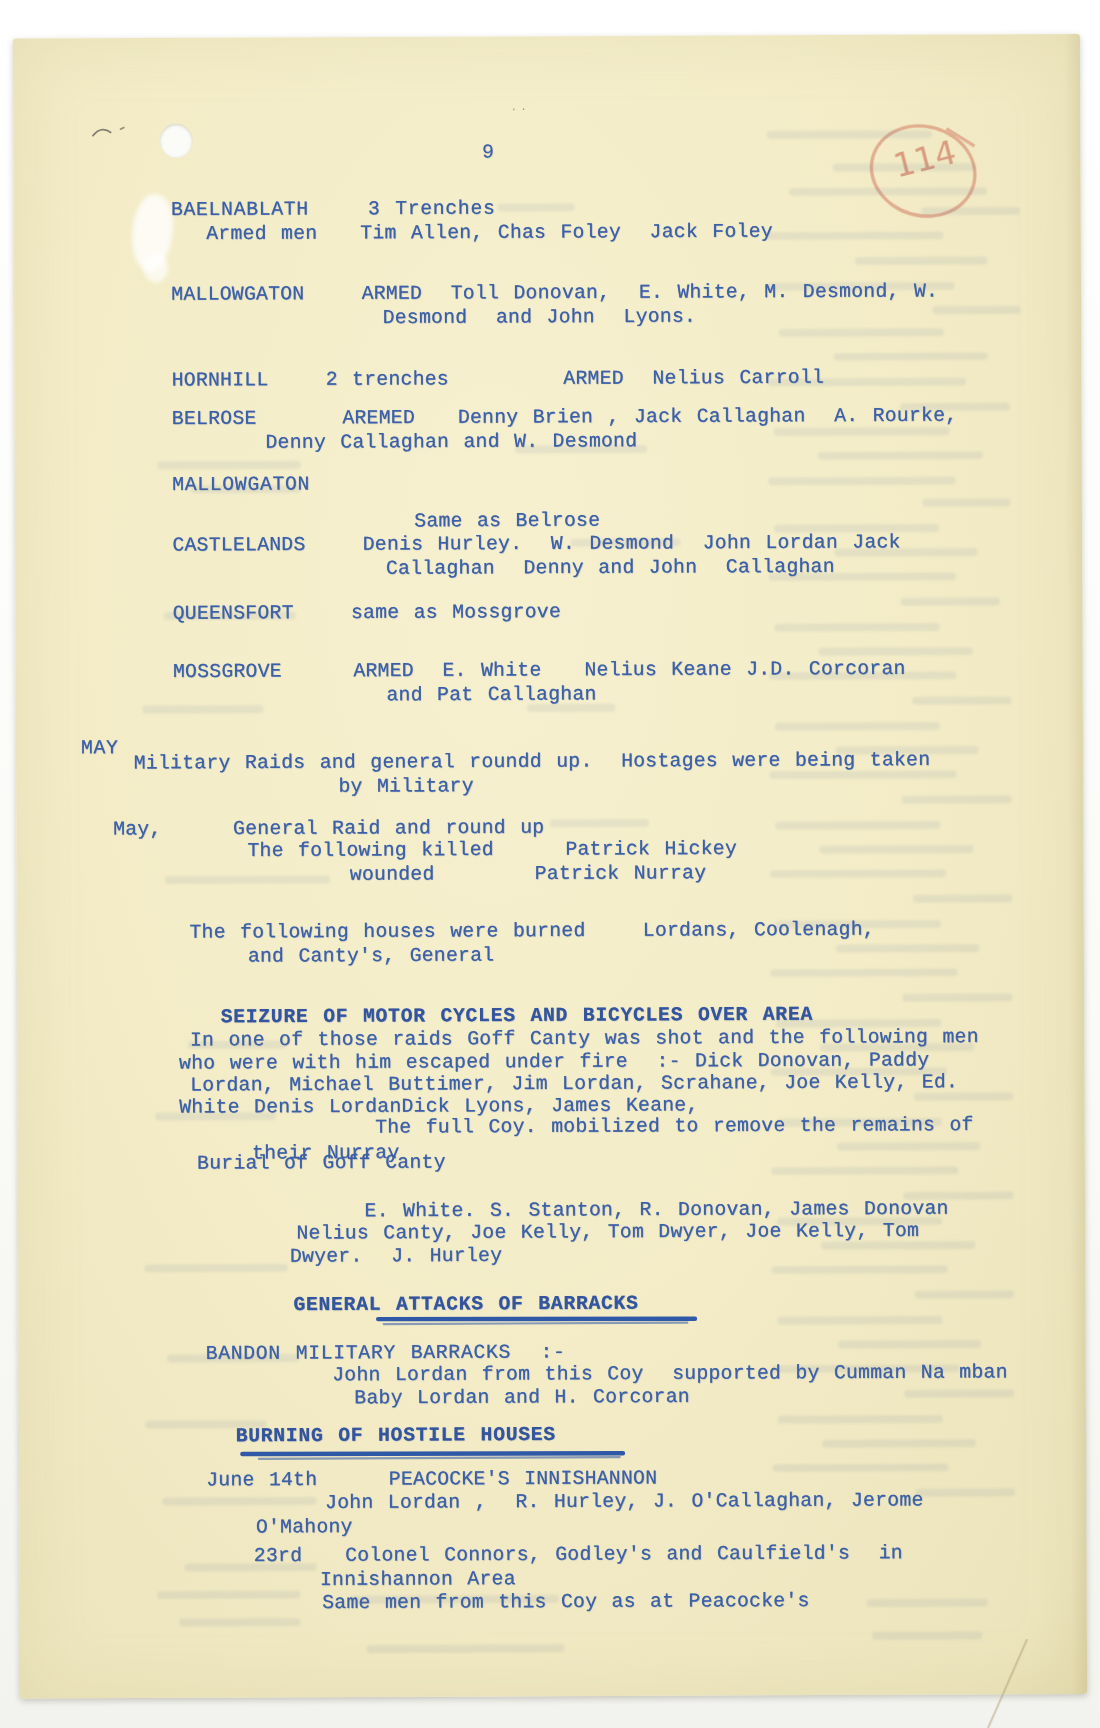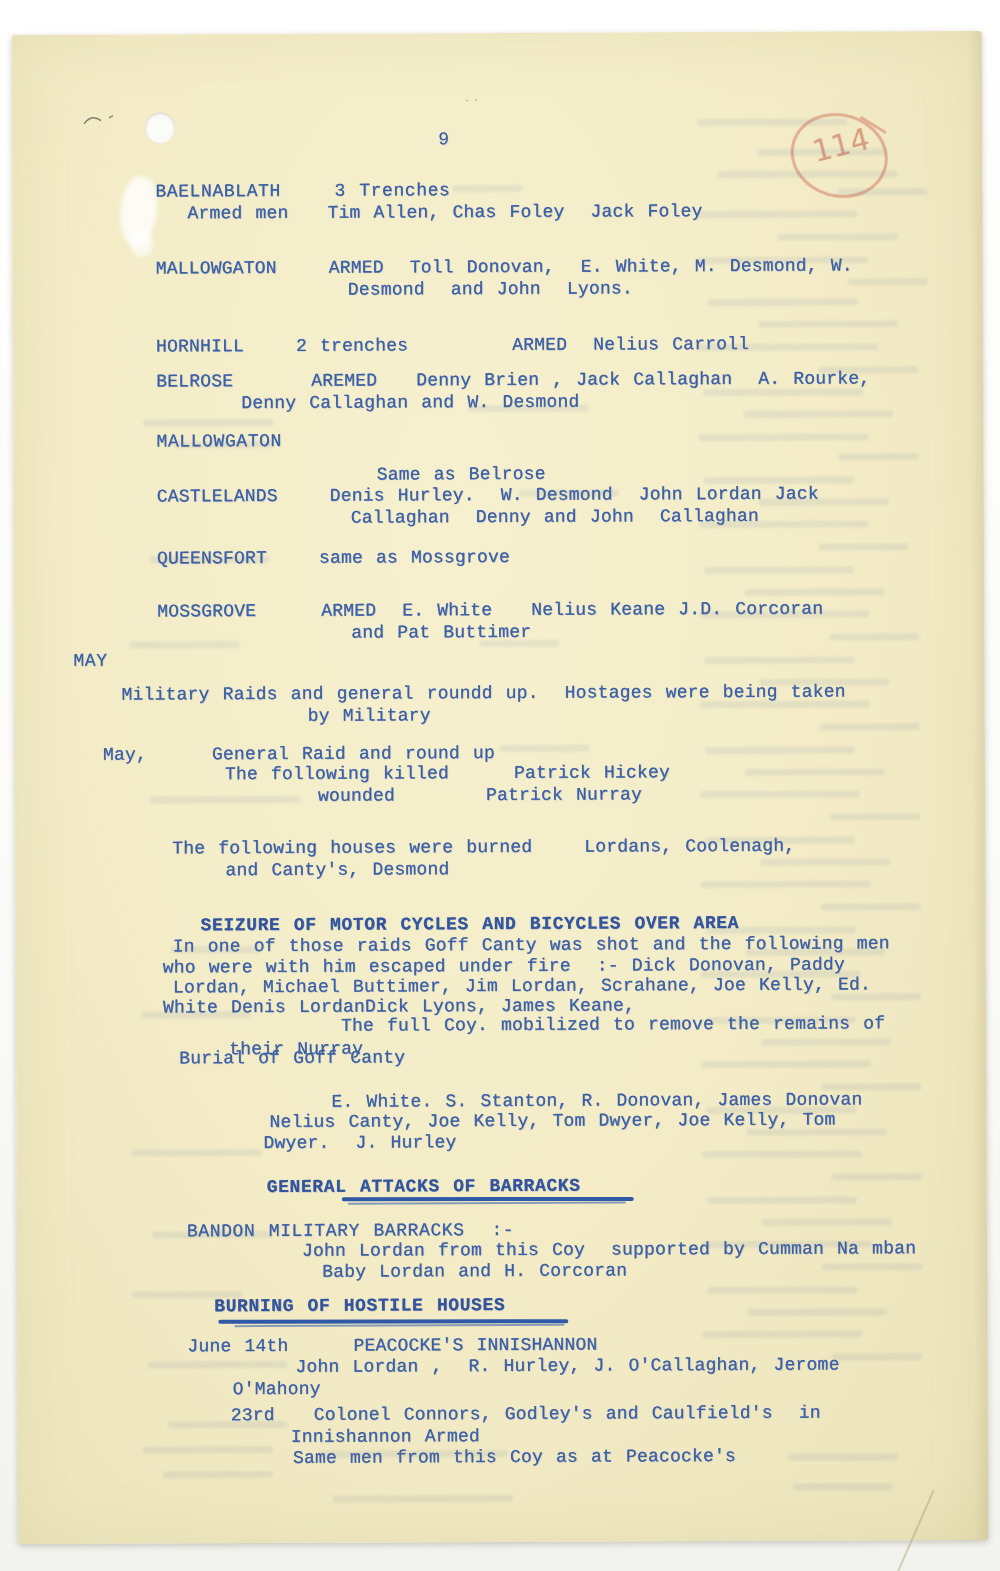--- a/index.html
+++ b/index.html
@@ -97,29 +97,29 @@
   <div class="tline" style="left:335px;top:247px">Desmond  and John  Lyons.</div>
   <div class="tline" style="left:143px;top:303px">HORNHILL    2 trenches        ARMED  Nelius Carroll</div>
   <div class="tline" style="left:143px;top:338px">BELROSE      AREMED   Denny Brien , Jack Callaghan  A. Rourke,</div>
   <div class="tline" style="left:228px;top:360px">Denny Callaghan and W. Desmond</div>
   <div class="tline caps" style="left:143px;top:398px">MALLOWGATON</div>
   <div class="tline" style="left:363px;top:432px">Same as Belrose</div>
   <div class="tline" style="left:143px;top:453px">CASTLELANDS    Denis Hurley.  W. Desmond  John Lordan Jack</div>
   <div class="tline" style="left:337px;top:475px">Callaghan  Denny and John  Callaghan</div>
   <div class="tline" style="left:143px;top:515px">QUEENSFORT    same as Mossgrove</div>
   <div class="tline" style="left:143px;top:568px">MOSSGROVE     ARMED  E. White   Nelius Keane J.D. Corcoran</div>
-  <div class="tline" style="left:337px;top:590px">and Pat Buttimer</div>
-  <div class="tline caps" style="left:59px;top:617px">MAY</div>
+  <div class="tline" style="left:337px;top:590px">and Pat Callaghan</div>
+  <div class="tline caps" style="left:59px;top:637px">MAY</div>
   <div class="tline" style="left:107px;top:651px">Military Raids and general roundd up.  Hostages were being taken</div>
   <div class="tline" style="left:293px;top:673px">by Military</div>
   <div class="tline" style="left:88px;top:711px">May,     General Raid and round up</div>
   <div class="tline" style="left:210px;top:731px">The following killed     Patrick Hickey</div>
   <div class="tline" style="left:303px;top:753px">wounded       Patrick Nurray</div>
   <div class="tline" style="left:157px;top:805px">The following houses were burned    Lordans, Coolenagh,</div>
-  <div class="tline" style="left:210px;top:827px">and Canty's, Desmond</div>
+  <div class="tline" style="left:210px;top:827px">and Canty's, General</div>
   <div class="tline hdr caps" style="left:185px;top:882px">SEIZURE OF MOTOR CYCLES AND BICYCLES OVER AREA</div>
   <div class="tline" style="left:157px;top:903px">In one of those raids Goff Canty was shot and the following men</div>
   <div class="tline" style="left:147px;top:924px">who were with him escaped under fire  :- Dick Donovan, Paddy</div>
   <div class="tline" style="left:157px;top:944px">Lordan, Michael Buttimer, Jim Lordan, Scrahane, Joe Kelly, Ed.</div>
   <div class="tline" style="left:147px;top:964px">White Denis LordanDick Lyons, James Keane,</div>
   <div class="tline" style="left:325px;top:983px">The full Coy. mobilized to remove the remains of</div>
   <div class="tline" style="left:213px;top:1006px">their Nurray</div>
   <div class="tline" style="left:163px;top:1015px">Burial of Goff Canty</div>
   <div class="tline" style="left:315px;top:1059px">E. White. S. Stanton, R. Donovan, James Donovan</div>
   <div class="tline" style="left:253px;top:1079px">Nelius Canty, Joe Kelly, Tom Dwyer, Joe Kelly, Tom</div>
@@ -130,21 +130,21 @@
   <div class="tline caps" style="left:170px;top:1188px">BANDON MILITARY BARRACKS  :-</div>
   <div class="tline" style="left:285px;top:1208px">John Lordan from this Coy  supported by Cumman Na mban</div>
   <div class="tline" style="left:305px;top:1229px">Baby Lordan and H. Corcoran</div>
   <div class="tline hdr caps" style="left:197px;top:1263px">BURNING OF HOSTILE HOUSES</div>
   <div class="rule" style="left:201px;top:1286px;width:350px;height:4px;transform:rotate(.15deg)"></div>
   <div class="rule" style="left:217px;top:1291px;width:330px;height:2px;opacity:.55"></div>
   <div class="tline" style="left:170px;top:1303px">June 14th     PEACOCKE'S INNISHANNON</div>
   <div class="tline" style="left:278px;top:1324px">John Lordan ,  R. Hurley, J. O'Callaghan, Jerome</div>
   <div class="tline" style="left:215px;top:1346px">O'Mahony</div>
   <div class="tline" style="left:213px;top:1372px">23rd   Colonel Connors, Godley's and Caulfield's  in</div>
-  <div class="tline" style="left:273px;top:1394px">Innishannon Armed</div>
+  <div class="tline" style="left:273px;top:1394px">Innishannon Area</div>
   <div class="tline" style="left:275px;top:1415px">Same men from this Coy as at Peacocke's</div>
 <div class="bleed" style="left: 685px; top: 87px; width: 150px;"></div>
     <div class="bleed" style="left: 745px; top: 117px; width: 130px;"></div>
     <div class="bleed" style="left: 705px; top: 139px; width: 180px;"></div>
     <div class="bleed" style="left: 825px; top: 157px; width: 90px;"></div>
     <div class="bleed" style="left: 685px; top: 179px; width: 160px;"></div>
     <div class="bleed" style="left: 765px; top: 202px; width: 120px;"></div>
     <div class="bleed" style="left: 440px; top: 152px; width: 70px;"></div>
     <div class="bleed" style="left: 455px; top: 372px; width: 120px;"></div>
     <div class="bleed" style="left: 685px; top: 225px; width: 170px;"></div>

